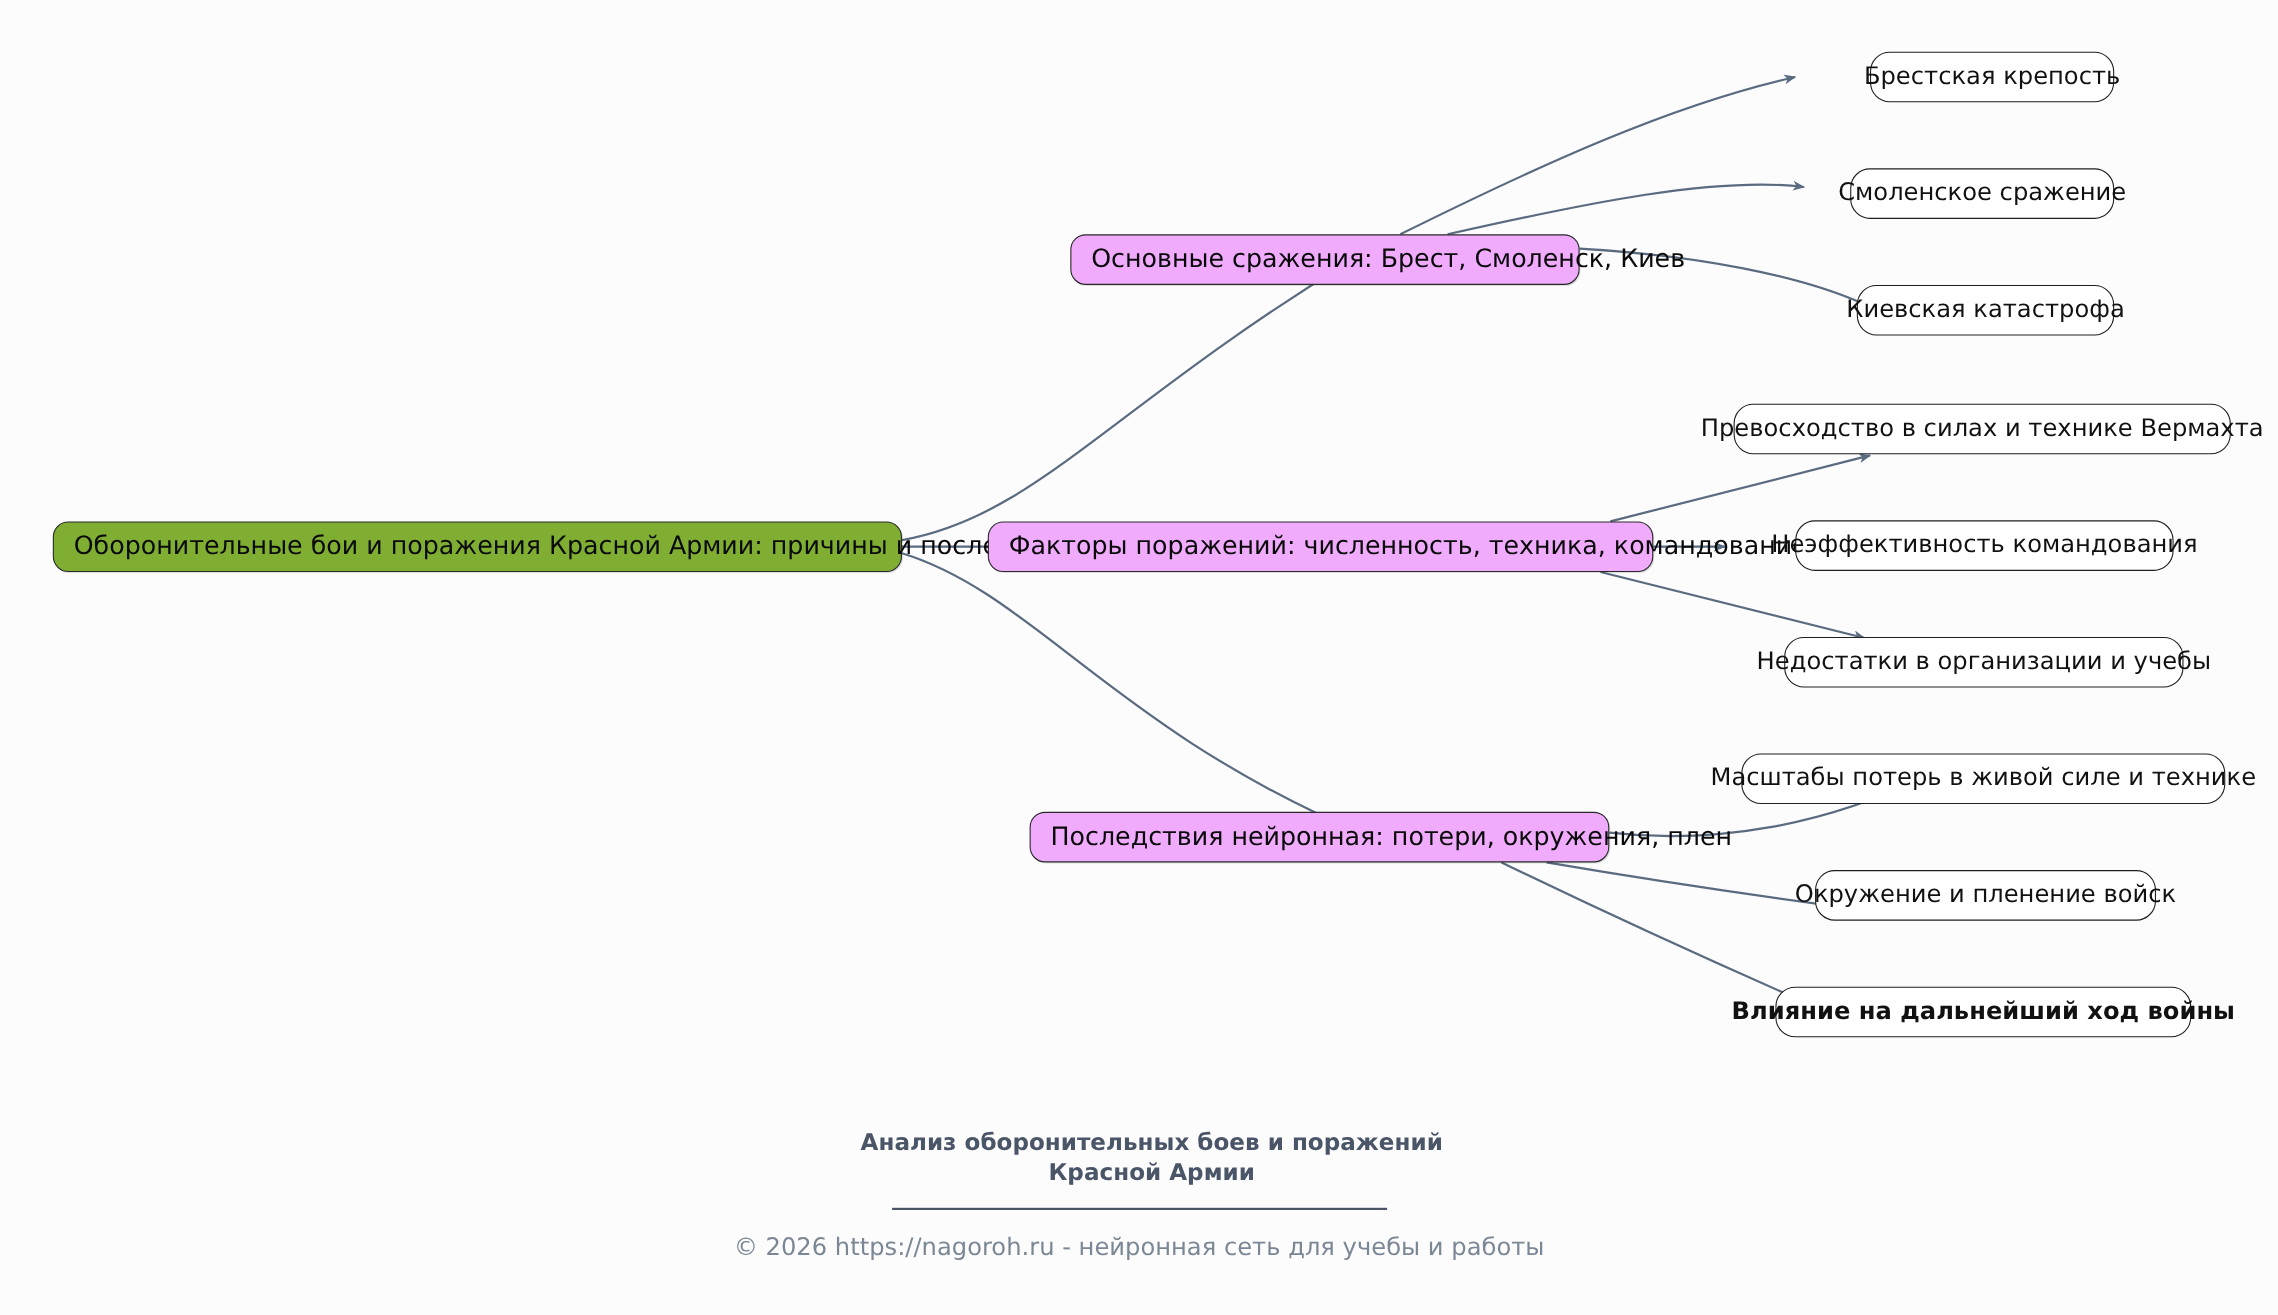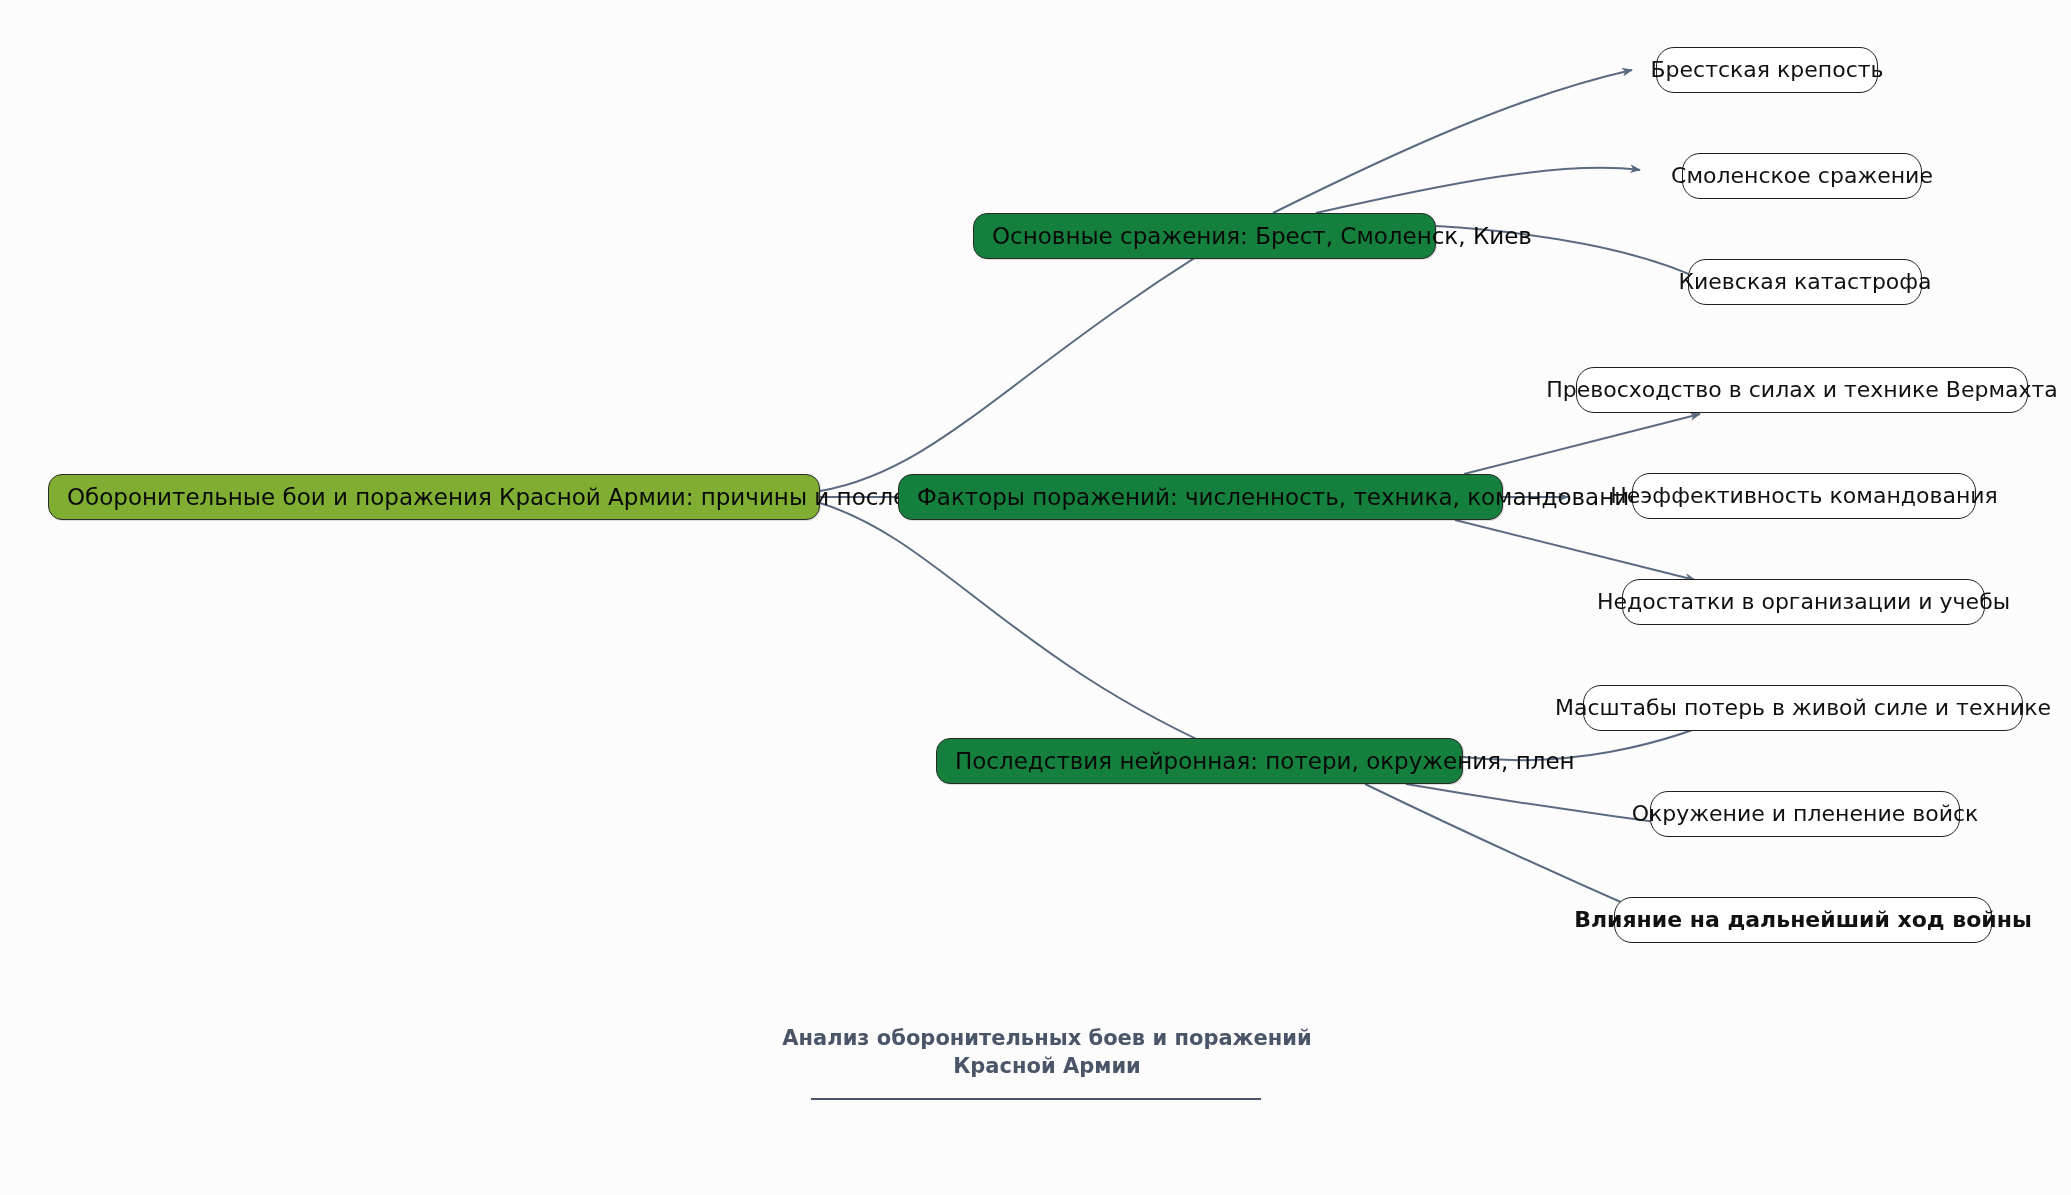--- a/index.html
+++ b/index.html
@@ -37,21 +37,21 @@
   .node-root {
     background: #7fae32;
     border: 1.6px solid #2a2a2a;
     border-radius: 14px;
     color: #0a0a0a;
     font-size: 23px;
     padding: 0 18px;
     box-shadow: 1px 1px 0 rgba(0,0,0,0.12);
   }
   .node-branch {
-    background: #15803d;
+    background: #f0abfc;
     border: 1.6px solid #2a2a2a;
     border-radius: 14px;
     color: #0a0a0a;
     font-size: 23px;
     padding: 0 18px;
     box-shadow: 1px 1px 0 rgba(0,0,0,0.12);
   }
   .node-leaf {
     background: #ffffff;
     border: 1.6px solid #1f1f1f;
@@ -111,32 +111,33 @@
         <path d="M 1455 520 L 1695 580" fill="none" stroke="#5a6b80" stroke-width="2" marker-end="url(#arrowhead)"></path>
         <path d="M 1463 757 C 1560 768 1660 750 1752 705" fill="none" stroke="#5a6b80" stroke-width="2" marker-end="url(#arrowhead)"></path>
         <path d="M 1406 784 C 1500 800 1600 815 1700 828" fill="none" stroke="#5a6b80" stroke-width="2" marker-end="url(#arrowhead)"></path>
         <path d="M 1365 784 C 1460 830 1570 880 1650 915" fill="none" stroke="#5a6b80" stroke-width="2" marker-end="url(#arrowhead)"></path>
       </g>
   </svg>
 
   <div id="nodes">
       <div class="node node-root" style="left: 48px; top: 474px; width: 772px; height: 46px;">Оборонительные бои и поражения Красной Армии: причины и последствия</div>
       <div class="node node-branch" style="left: 973px; top: 213px; width: 463px; height: 46px;">Основные сражения: Брест, Смоленск, Киев</div>
-      <div class="node node-leaf" style="left: 1656px; top: 47px; width: 222px; height: 46px;">Брестская крепость</div>
+      <div class="node node-leaf" style="left: 1700px; top: 47px; width: 222px; height: 46px;">Брестская крепость</div>
       <div class="node node-leaf" style="left: 1682px; top: 153px; width: 240px; height: 46px;">Смоленское сражение</div>
       <div class="node node-leaf" style="left: 1688px; top: 259px; width: 234px; height: 46px;">Киевская катастрофа</div>
       <div class="node node-branch" style="left: 898px; top: 474px; width: 605px; height: 46px;">Факторы поражений: численность, техника, командование</div>
       <div class="node node-leaf" style="left: 1576px; top: 367px; width: 452px; height: 46px;">Превосходство в силах и технике Вермахта</div>
       <div class="node node-leaf" style="left: 1632px; top: 473px; width: 344px; height: 46px;">Неэффективность командования</div>
       <div class="node node-leaf" style="left: 1622px; top: 579px; width: 363px; height: 46px;">Недостатки в организации и учебы</div>
       <div class="node node-branch" style="left: 936px; top: 738px; width: 527px; height: 46px;">Последствия нейронная: потери, окружения, плен</div>
       <div class="node node-leaf" style="left: 1583px; top: 685px; width: 440px; height: 46px;">Масштабы потерь в живой силе и технике</div>
       <div class="node node-leaf" style="left: 1650px; top: 791px; width: 310px; height: 46px;">Окружение и пленение войск</div>
       <div class="node node-leaf" style="left: 1614px; top: 897px; width: 378px; height: 46px; font-weight: bold;">Влияние на дальнейший ход войны</div>
     </div>
 
   <div id="footer" style="top:1025px;">
     <div class="footer-title">Анализ оборонительных боев и поражений
 Красной Армии</div>
     <div class="footer-rule"></div>
+    <div class="footer-copy">© 2026 https://nagoroh.ru - нейронная сеть для учебы и работы</div>
   </div>
 
 </div>
 
 </body></html>

